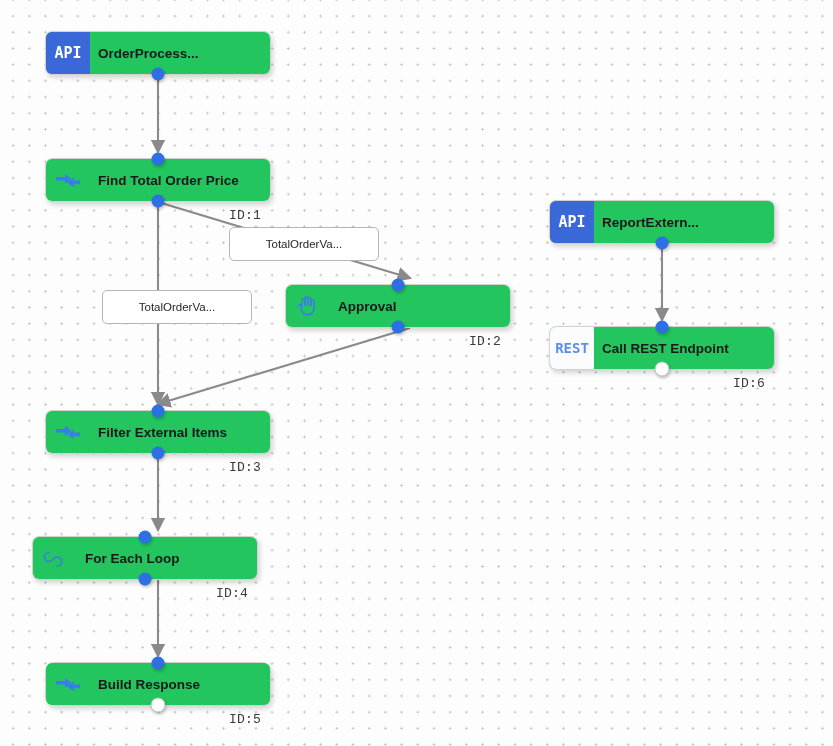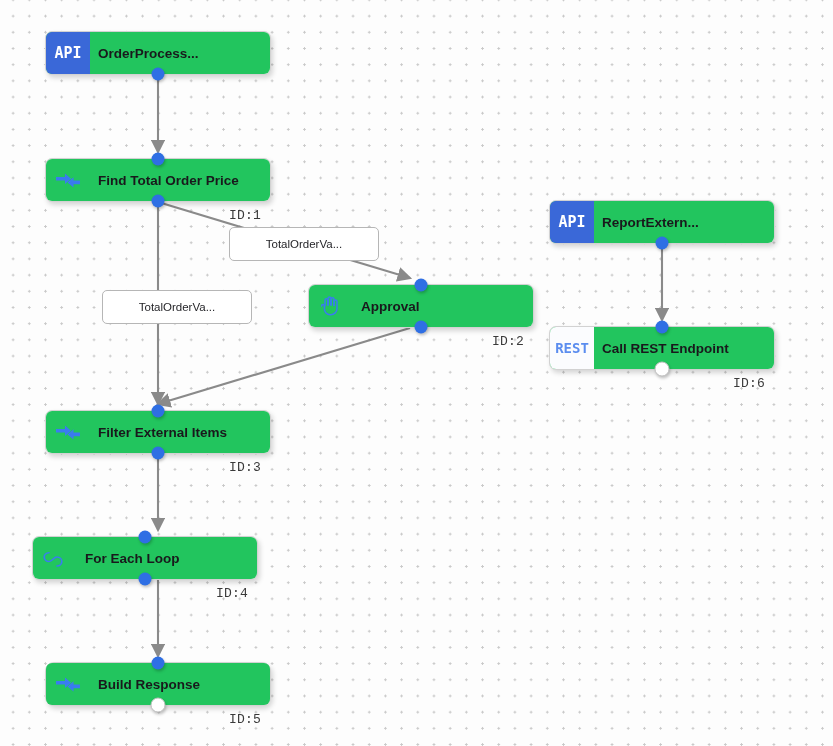--- a/index.html
+++ b/index.html
@@ -190,21 +190,21 @@
           </g>
         </svg>
       </div>
       <div class="node-label">Find Total Order Price</div>
     </div>
     <div class="node-id">ID:1</div>
     <div class="port filled top"></div>
     <div class="port filled bottom"></div>
   </div>
 
-  <div class="node" style="left:308px; top:284px; width:226px; height:44px;">
+  <div class="node" style="left:285px; top:284px; width:226px; height:44px;">
     <div class="node-inner">
       <div class="badge glyph">
         <svg class="icon-svg" width="20" height="22" viewBox="0 0 20 22">
           <g fill="none" stroke="#3a7bf0" stroke-width="1.5" stroke-linejoin="round" stroke-linecap="round">
             <path d="M4 11 V5.2 a1.5 1.5 0 0 1 3 0 V10"></path>
             <path d="M7 10 V3.4 a1.5 1.5 0 0 1 3 0 V10"></path>
             <path d="M10 10 V4.2 a1.5 1.5 0 0 1 3 0 V10.5"></path>
             <path d="M13 10.5 V6.6 a1.5 1.5 0 0 1 3 0 V13.5 a6.2 6.2 0 0 1 -6.2 6.2 h-0.8 a5.6 5.6 0 0 1 -5.6 -5.6 V11 a1.4 1.4 0 0 0 -2.8 0"></path>
           </g>
         </svg>

